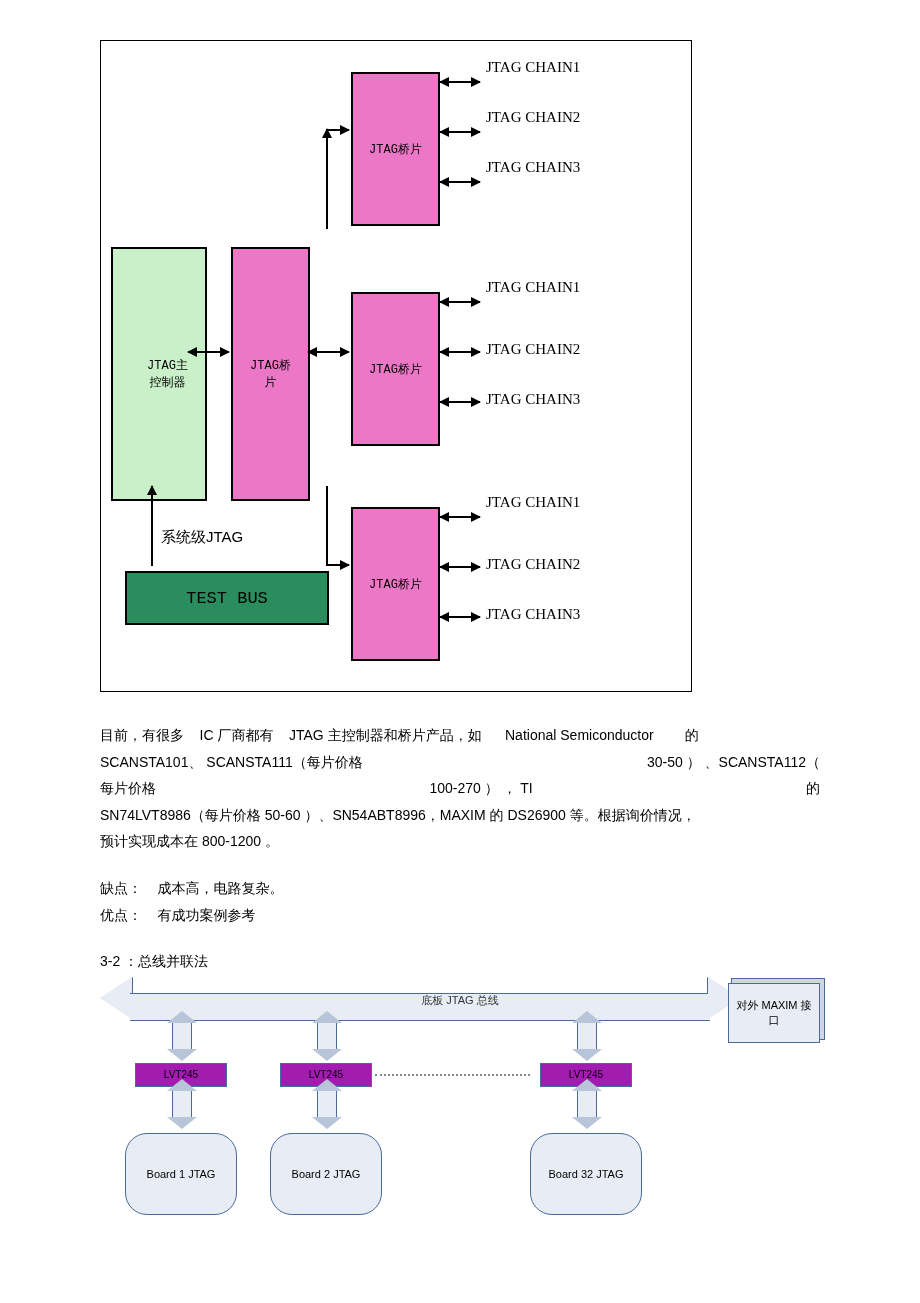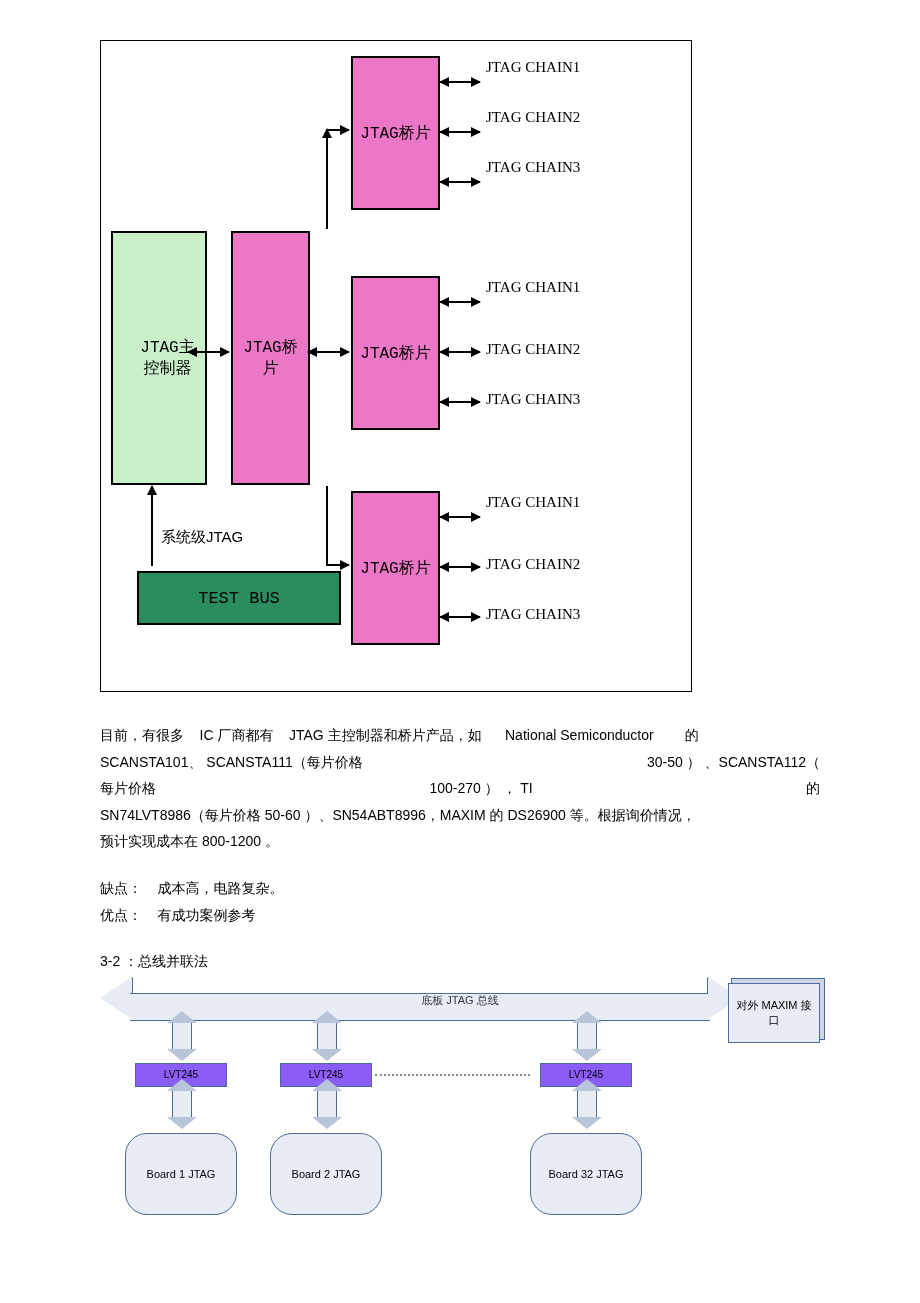--- a/index.html
+++ b/index.html
@@ -37,21 +37,22 @@
     background: #2a8d5e;
     color: #000;
     font-family: "Courier New", monospace;
     font-size: 17px;
   }
   .pink {
     background: #ec77c7;
   }
   .mono {
     font-family: "Courier New", monospace;
-    font-size: 16px;
+    font-size: 12px;
+    margin-top: 16px;
   }
   .arrow-h {
     position: absolute;
     height: 2px;
     background: #000;
   }
   .arrow-h::before, .arrow-h::after {
     content: "";
     position: absolute;
     top: -4px;
@@ -185,21 +186,21 @@
     width:0;height:0;
     border-left:15px solid transparent;
     border-right:15px solid transparent;
   }
   .vconn::before { top:-10px; border-bottom:12px solid #b8c4d8; }
   .vconn::after  { bottom:-10px; border-top:12px solid #b8c4d8; }
   .lvt {
     position: absolute;
     width: 90px;
     height: 22px;
-    background: #8b5cf6;
+    background: #a21caf;
     border: 1px solid #4a6a9a;
     font-size: 10px;
     display: flex;
     align-items: center;
     justify-content: center;
   }
   .board {
     position: absolute;
     width: 110px;
     height: 80px;
@@ -218,21 +219,21 @@
   }
 </style>
 </head>
 <body>
 
 <div class="diagram1">
 
   <div class="block green-light mono" style="left:10px; top:190px; width:75px; height:250px; white-space:pre-line;">JTAG主
 控制器</div>
 
-  <div class="block green-dark" style="left:36px; top:530px; width:200px; height:50px;">TEST BUS</div>
+  <div class="block green-dark" style="left:24px; top:530px; width:200px; height:50px;">TEST BUS</div>
 
   <div class="arrow-v up" style="left:50px; top:445px; height:80px;"></div>
   <div class="sys-label" style="left:60px; top:487px;">系统级JTAG</div>
 
   <div class="block pink mono" style="left:130px; top:190px; width:75px; height:250px; white-space:pre-line;">JTAG桥
 片</div>
   <div class="arrow-h both" style="left:87px; top:310px; width:41px;"></div>
 
   <div class="arrow-h both" style="left:207px; top:310px; width:41px;"></div>
 

